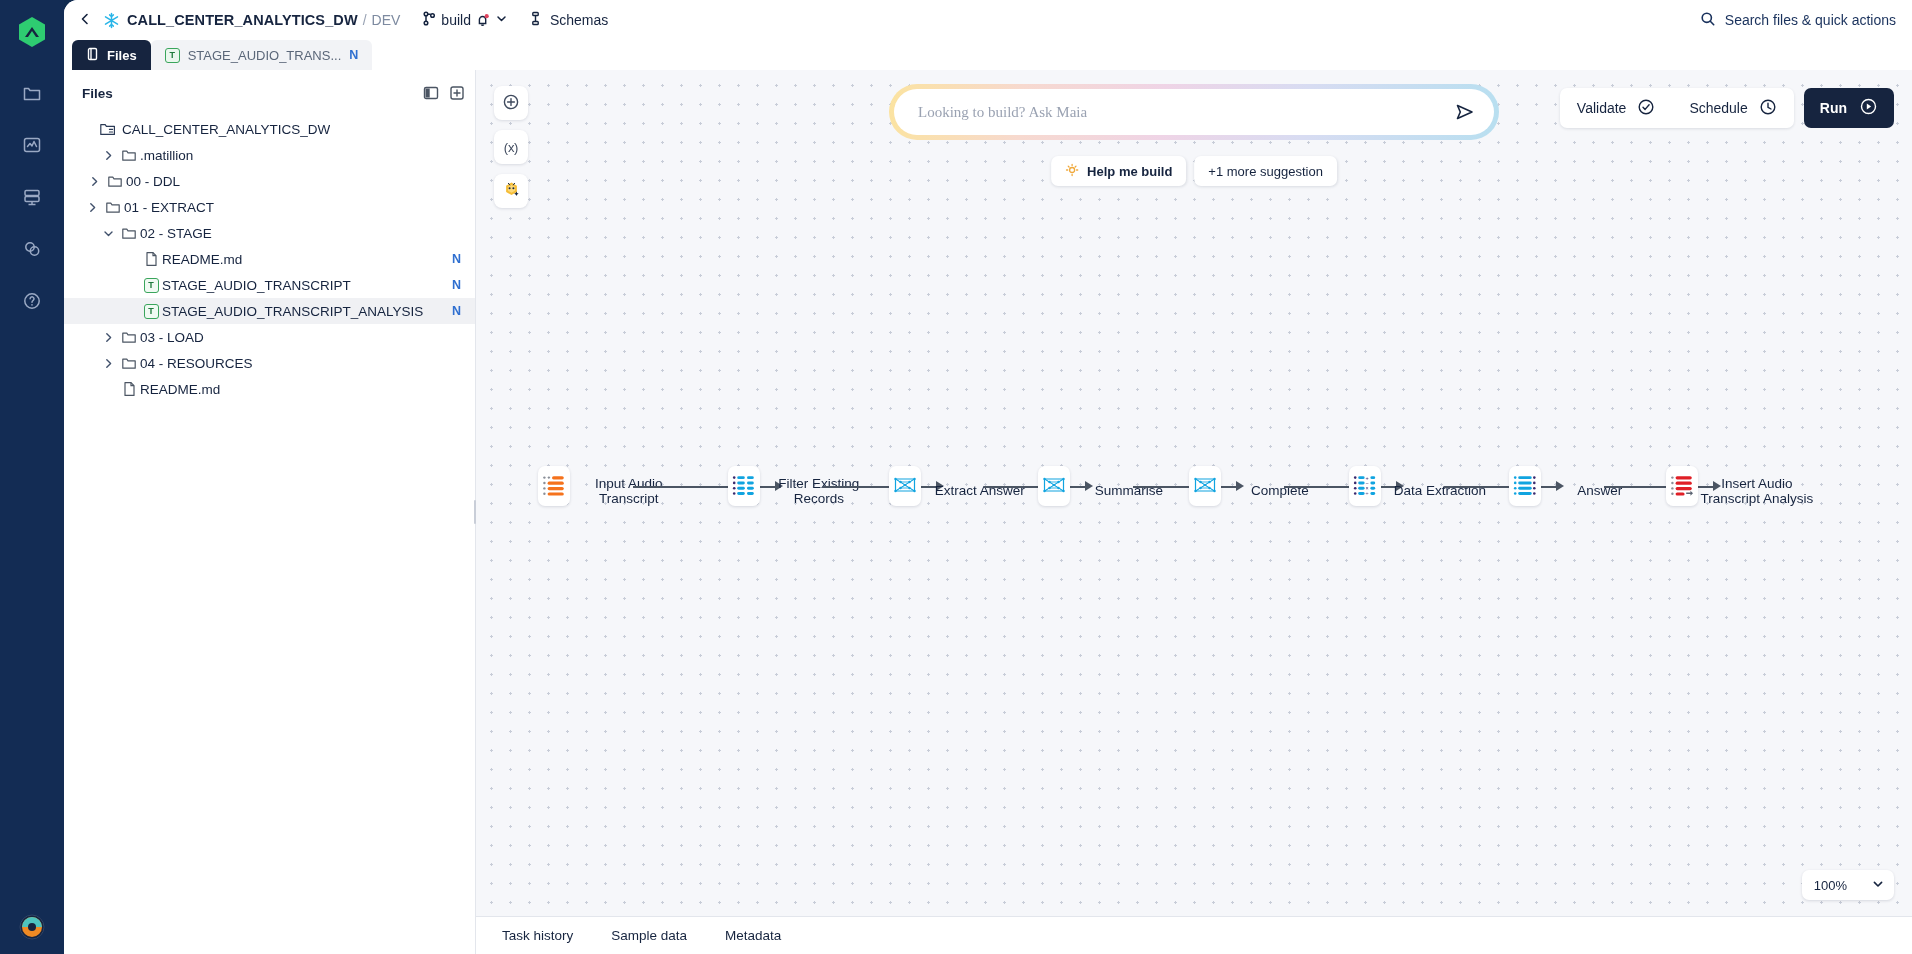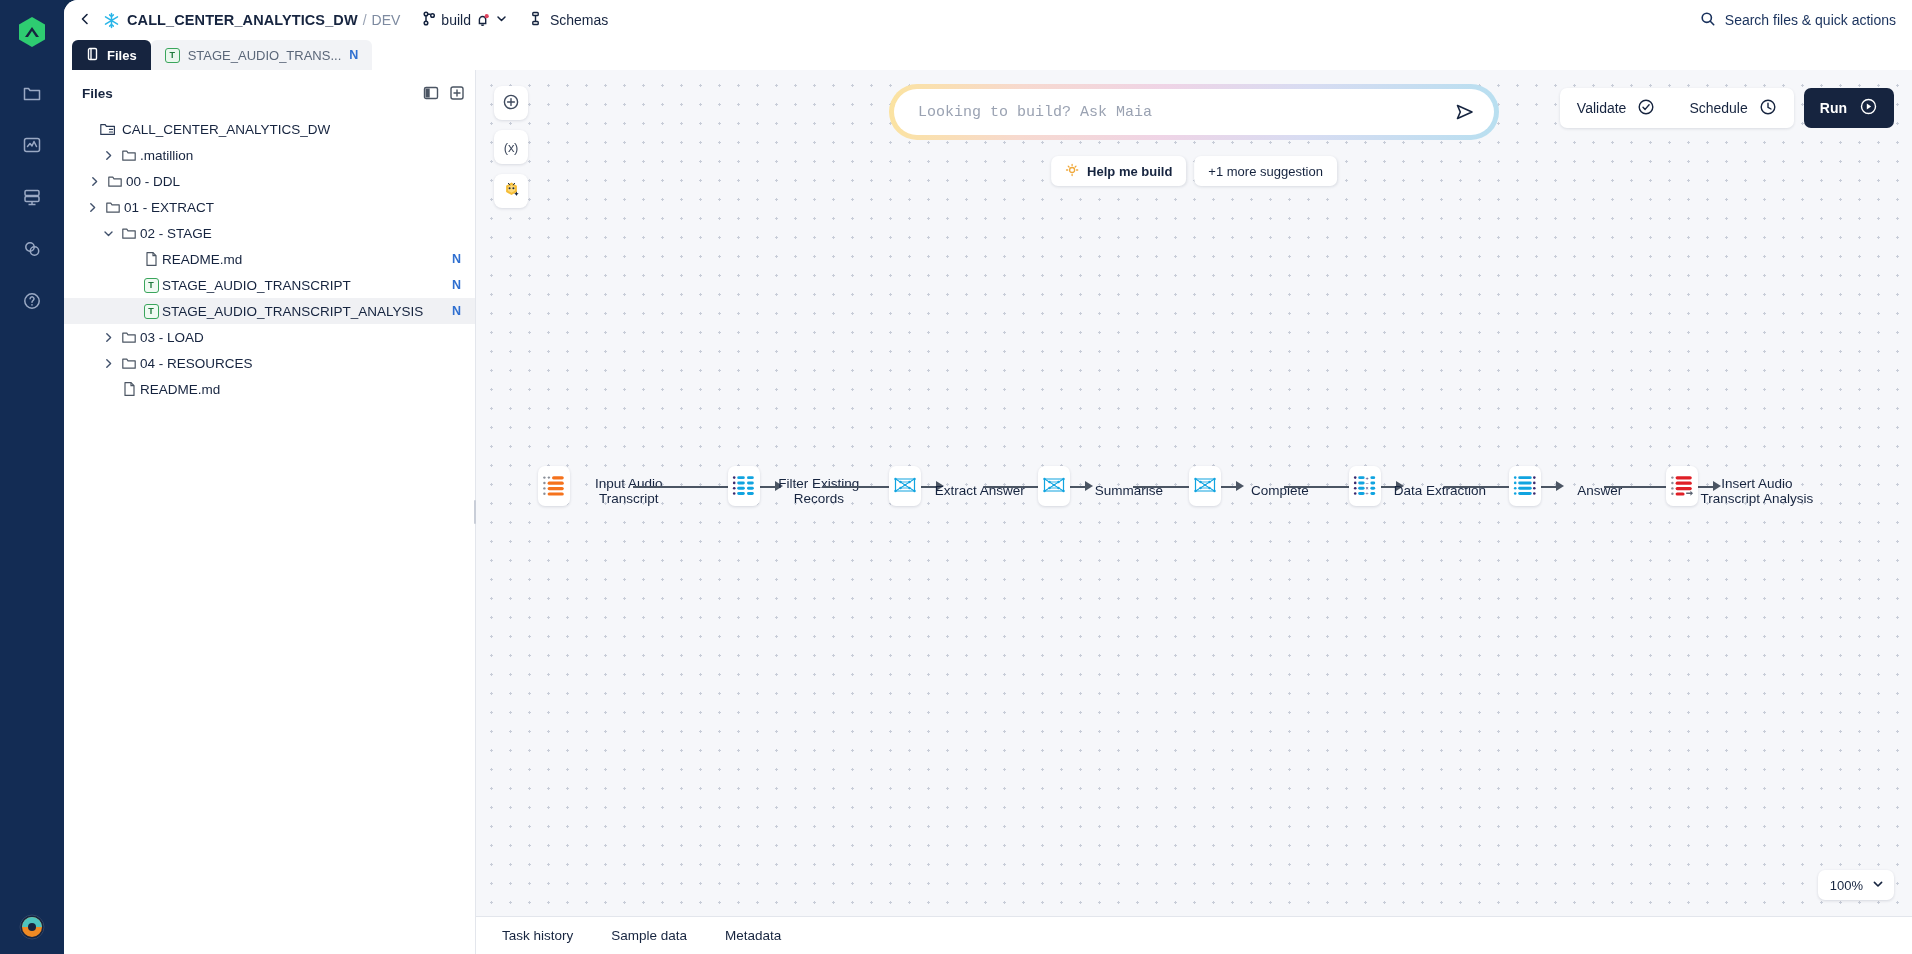--- a/index.html
+++ b/index.html
@@ -164,21 +164,21 @@
     background: linear-gradient(95deg,#fbe3a0 0%,#f7d9cf 22%,#efd4e6 45%,#d8dcf2 68%,#b8dff0 100%);
   }
   .maia-inner {
     width: 100%; height: 100%;
     background: #fff; border-radius: 26px;
     display:flex; align-items:center;
     padding: 0 18px 0 24px;
   }
   .maia-input {
     flex:1; border:none; outline:none; font-size: 15px;
-    font-family: Liberation Mono, monospace; color:#ef4444; background:transparent;
+    font-family: Liberation Serif, serif; color:#ef4444; background:transparent;
   }
   .maia-input::placeholder { color:#9aa2b2; }
   .maia-send { cursor:pointer; display:flex; align-items:center; padding-left:10px;}
 
   .suggestions {
     position:absolute; top: 86px; left: 50%; transform: translateX(-50%);
     display:flex; gap: 8px;
   }
   .sugg {
     background:#fff; border-radius: 7px;
@@ -204,21 +204,21 @@
     display:flex; align-items:center; gap: 12px;
     font-weight: 700; font-size: 14px; cursor:pointer;
   }
 
   
   .zoomwidget {
     position:absolute; right: 18px; bottom: 16px;
     background:#fff; border-radius: 7px;
     box-shadow: 0 1px 3px rgba(20,30,60,.14);
     height: 30px; padding: 0 9px 0 12px;
-    display:flex; align-items:center; gap: 8px;
+    display:flex; align-items:center; gap: 24px;
     font-size: 13px; color:#16243f; cursor:pointer;
   }
 
   
   .pipeline { position:absolute; left: 0; top: 396px; width: 100%; height: 130px; }
   .node {
     position: absolute; top: 0;
     width: 150px; margin-left: -75px;
     display:flex; align-items:center;
   }

